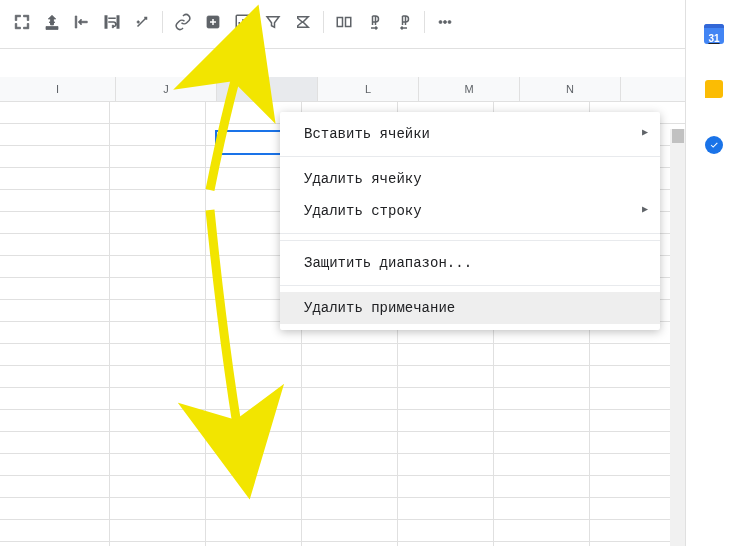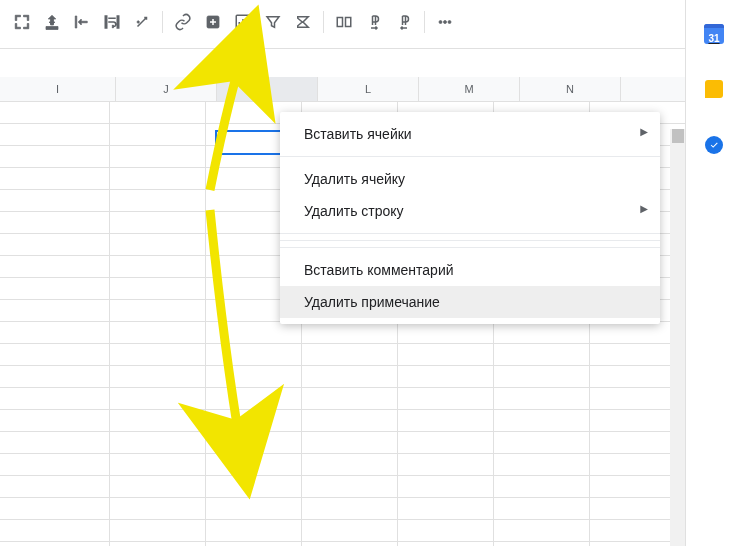--- a/index.html
+++ b/index.html
@@ -99,20 +99,21 @@
     min-width: 380px;
     z-index: 100;
   }
   .ctx-item {
     padding: 8px 40px 8px 24px;
     font-size: 14px;
     color: #202124;
     cursor: pointer;
     display: flex;
     justify-content: space-between;
+    font-family: Liberation Mono, monospace;
   }
   .ctx-item.highlight {
     background: #eeeeee;
   }
   .ctx-arrow {
     color: #5f6368;
     font-size: 10px;
     margin-right: -28px;
   }
   .ctx-sep {
@@ -505,24 +506,24 @@
     <div class="ctx-sep"></div>
     <div class="ctx-item">
       <span>Удалить ячейку</span>
     </div>
     <div class="ctx-item">
       <span>Удалить строку</span>
       <span class="ctx-arrow">▶</span>
     </div>
     <div class="ctx-sep"></div>
     <div class="ctx-sep"></div>
+    <div class="ctx-item">
+      <span>Защитить диапазон...</span>
+    </div>
     <div class="ctx-sep"></div>
-    <div class="ctx-item">
-      <span>Вставить комментарий</span>
-    </div>
     <div class="ctx-item highlight">
       <span>Удалить примечание</span>
     </div>
   </div>
 
 <svg class="arrow" style="left:0;top:0;width:742px;height:546px;position:absolute;">
   <defs>
     <marker id="ah" markerWidth="12" markerHeight="12" refX="9" refY="6" orient="auto">
       <path d="M0 0L12 6L0 12L3 6Z" fill="#f2e500"></path>
     </marker>

